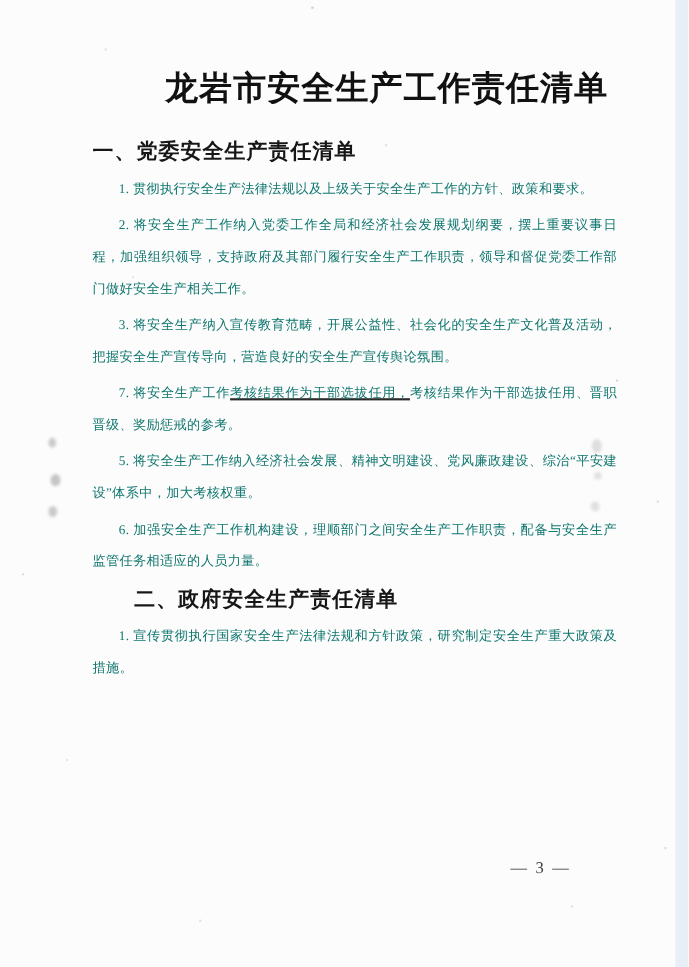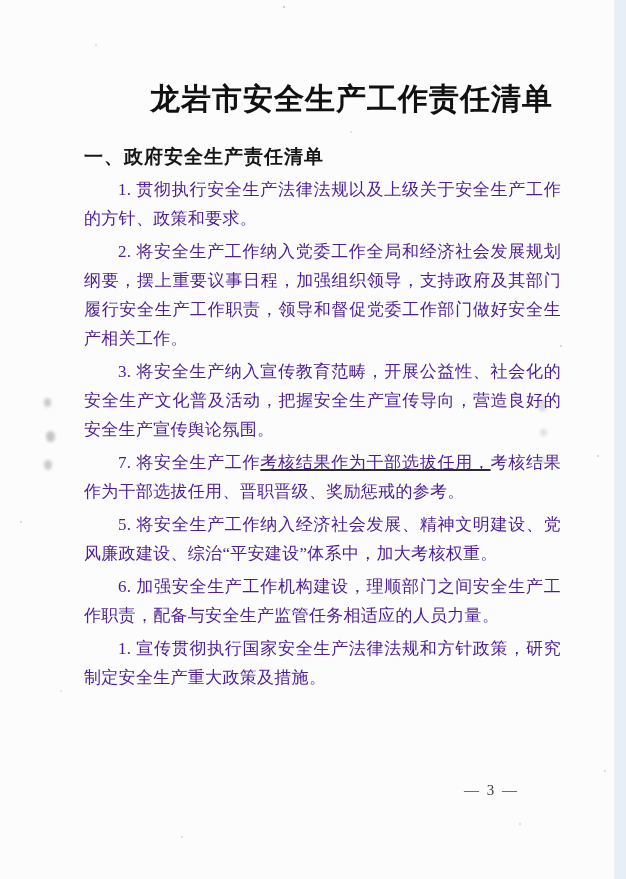--- a/index.html
+++ b/index.html
@@ -10,21 +10,21 @@
     overflow:hidden;
     font-family:"Liberation Serif","DejaVu Serif",serif;
     color:#1c1c1c;
   }
   .edge-band{
     position:absolute;top:0;right:0;width:11px;height:879px;
     background:#e8eef6;
     border-left:1px solid #eef2f8;
   }
   .doc{
-    position:absolute;left:84px;top:18px;width:477px;
+    position:absolute;left:84px;top:0;width:477px;
     padding-top:61px;
   }
   .title{
     margin:0;
     position:relative;left:29px;
     text-align:center;
     font-family:"Liberation Sans","DejaVu Sans",sans-serif;
     font-weight:700;
     font-size:30px;
     line-height:40px;
@@ -36,26 +36,26 @@
     font-family:"Liberation Sans","DejaVu Sans",sans-serif;
     font-weight:700;
     font-size:19px;
     line-height:28px;
     letter-spacing:1px;
     color:#161616;
   }
   .sec.indent{ text-indent:2em; margin-top:6px; line-height:29px;}
   .doc p{
     margin:4px 0 0 0;
-    font-size:17px;
+    font-size:12px;
     line-height:29px;
     letter-spacing:0.3px;
     text-align:justify;
     text-indent:2em;
-    color:#4c1d95;
+    color:#0f766e;
   }
   .ul{
     text-decoration:underline;
     text-decoration-thickness:2px;
     text-decoration-color:#2b2b2b;
     text-underline-offset:1px;
     -webkit-text-decoration-skip:none;
     text-decoration-skip-ink:none;
   }
   .pagenum{
@@ -108,34 +108,35 @@
   <div class="smudge sm2"></div>
   <div class="smudge sm3"></div>
   <div class="smudge sm4"></div>
   <div class="smudge sm5"></div>
   <div class="smudge sm6"></div>
 
   <div class="doc">
 
     <h1 class="title">龙岩市安全生产工作责任清单</h1>
 
-    <h2 class="sec">一、政府安全生产责任清单</h2>
+    <h2 class="sec">一、党委安全生产责任清单</h2>
 
     <p>1. 贯彻执行安全生产法律法规以及上级关于安全生产工作的方针、政策和要求。</p>
 
     <p>2. 将安全生产工作纳入党委工作全局和经济社会发展规划纲要，摆上重要议事日程，加强组织领导，支持政府及其部门履行安全生产工作职责，领导和督促党委工作部门做好安全生产相关工作。</p>
 
     <p>3. 将安全生产纳入宣传教育范畴，开展公益性、社会化的安全生产文化普及活动，把握安全生产宣传导向，营造良好的安全生产宣传舆论氛围。</p>
 
     <p><span>7. 将安全生产工作</span><span class="ul">考核结果作为干部选拔任用，</span><span>考核结果作为干部选拔任用、晋职晋级、奖励惩戒的参考。</span></p>
 
     <p>5. 将安全生产工作纳入经济社会发展、精神文明建设、党风廉政建设、综治“平安建设”体系中，加大考核权重。</p>
 
     <p>6. 加强安全生产工作机构建设，理顺部门之间安全生产工作职责，配备与安全生产监管任务相适应的人员力量。</p>
 
+    <h2 class="sec indent">二、政府安全生产责任清单</h2>
 
     <p>1. 宣传贯彻执行国家安全生产法律法规和方针政策，研究制定安全生产重大政策及措施。</p>
 
   </div>
 
   <div class="pagenum">— 3 —</div>
 
 </div>
 
 </body></html>

